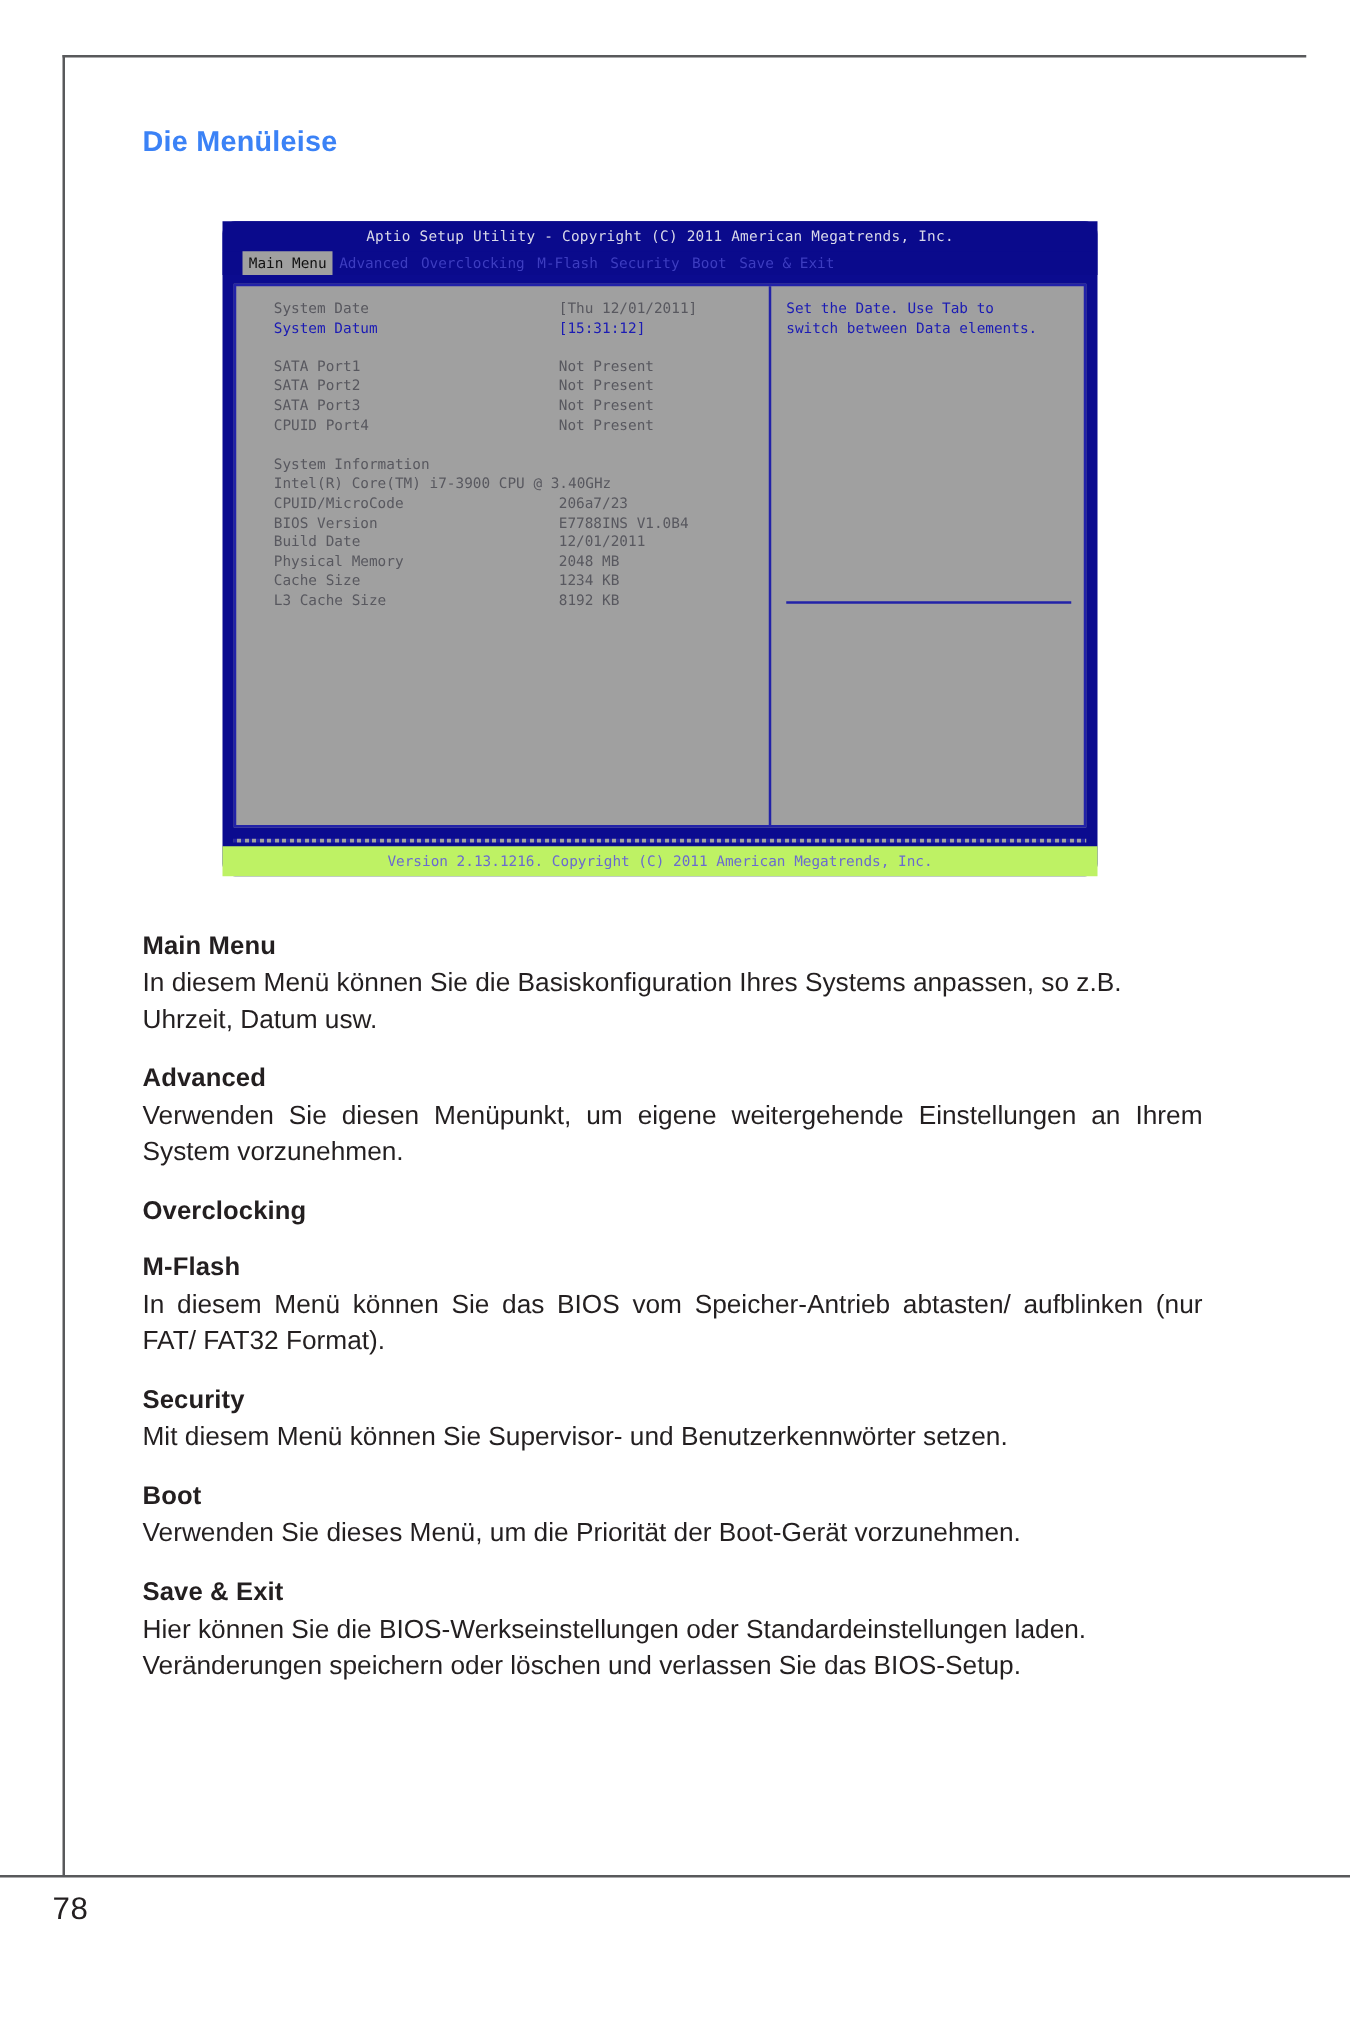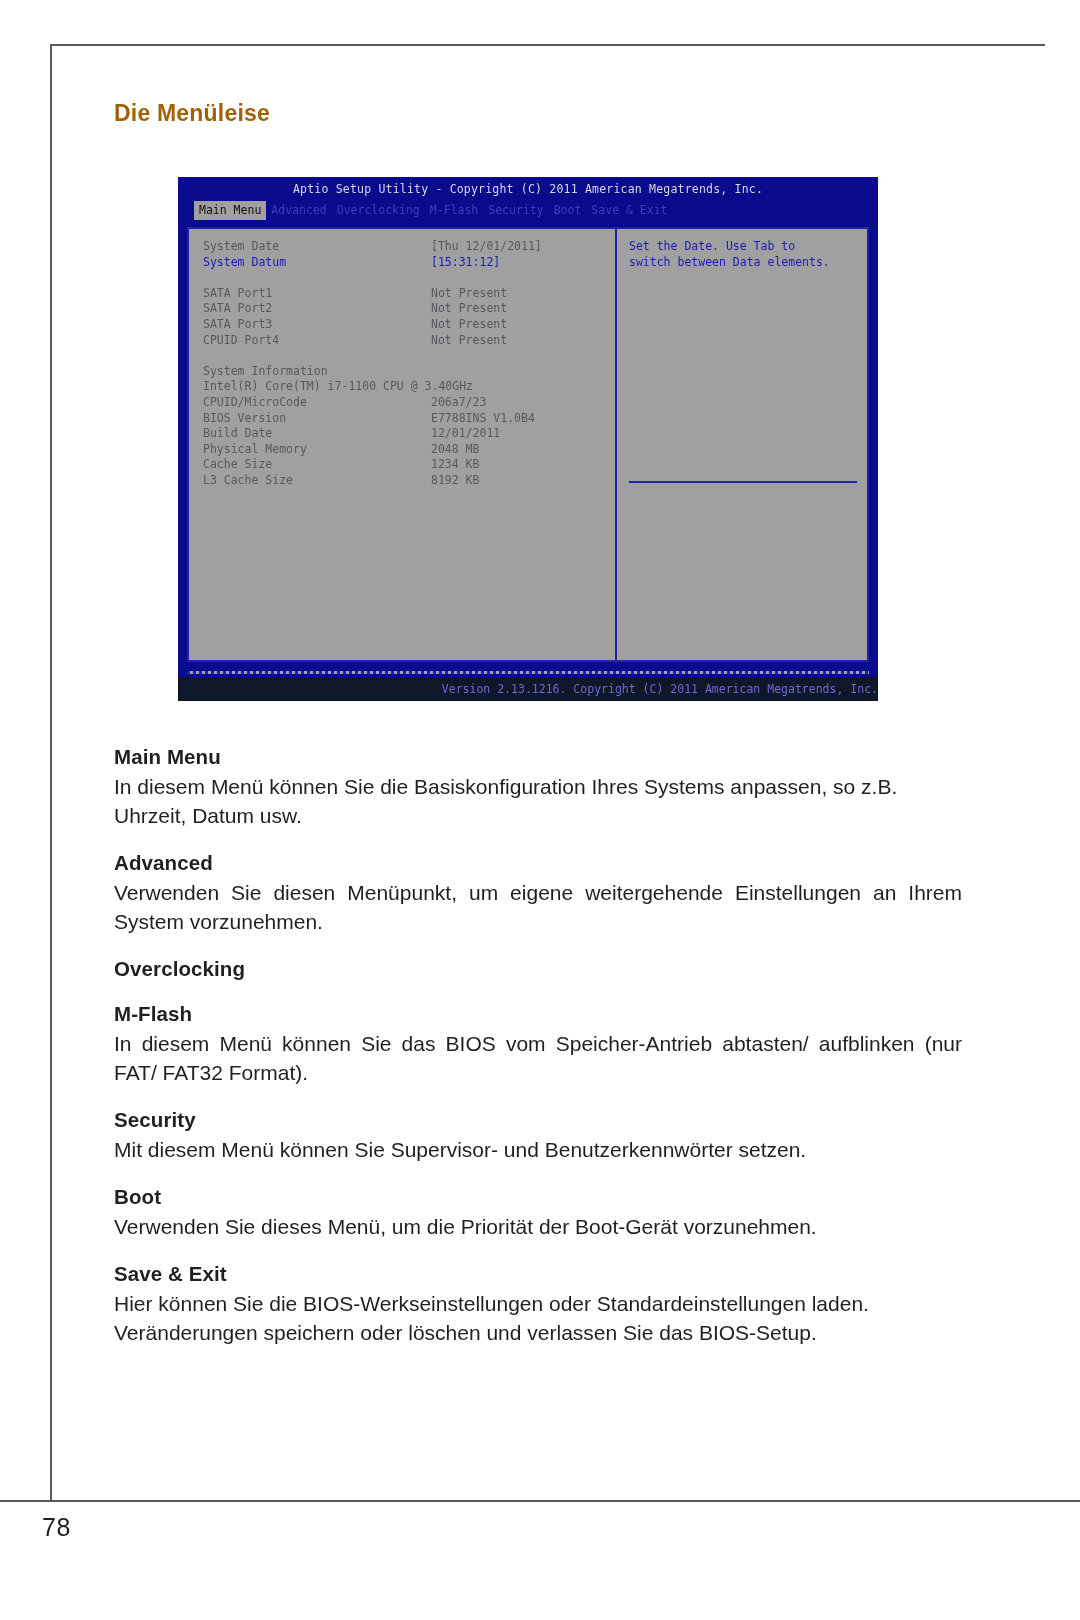--- a/index.html
+++ b/index.html
@@ -54,21 +54,21 @@
   
   #doc-body {
     position: absolute;
     left: 114px;
     top: 100px;
     width: 843px;
   }
   #page-title {
     font-size: 23px;
     font-weight: bold;
-    color: #a16207;
+    color: #3b82f6;
     letter-spacing: .2px;
     margin: 0 0 36px 0;
   }
 
   
   #bios-figure {
     position: absolute;
     left: 178px;
     top: 177px;
     width: 700px;
@@ -129,20 +129,21 @@
     box-sizing: border-box;
     padding: 10px 1px 0 12px;
     font-size: 11.5px;
     line-height: 15.6px;
     color: #1b1bb4;
     position: relative;
   }
   .bios-row {
     display: flex;
     white-space: pre;
+    margin-left: 16px;
   }
   .bios-row .lbl { width: 228px; }
   .bios-row .val { }
   .dim  { color: #58585f; }
   .sel  { color: #1b1bb4; }
   .blank { height: 15.6px; }
   .help-divider {
     position: absolute;
     left: 12px;
     top: 252px;
@@ -156,24 +157,24 @@
     top: 264px;
     white-space: pre;
   }
   .bios-footer {
     position: absolute;
     left: 0;
     bottom: 0;
     width: 100%;
     height: 24px;
     line-height: 24px;
-    background: #0f172a;
+    background: #bef264;
     color: #6a6ad0;
     font-size: 11.5px;
-    text-align: right;
+    text-align: center;
   }
   .bios-strip {
     position: absolute;
     left: 9px;
     right: 9px;
     bottom: 27px;
     height: 3px;
     background: repeating-linear-gradient(to right,#2222a8 0 3px,#a0a0a0 3px 6px);
   }
   #bios-cursor {
@@ -239,21 +240,21 @@
     <div class="bios-left" id="bios-settings">
         <div class="bios-row"><span class="lbl dim">System Date</span><span class="val dim">[Thu 12/01/2011]</span></div>
         <div class="bios-row"><span class="lbl sel">System Datum</span><span class="val sel">[15:31:12]</span></div>
         <div class="blank"></div>
         <div class="bios-row"><span class="lbl dim">SATA Port1</span><span class="val dim">Not Present</span></div>
         <div class="bios-row"><span class="lbl dim">SATA Port2</span><span class="val dim">Not Present</span></div>
         <div class="bios-row"><span class="lbl dim">SATA Port3</span><span class="val dim">Not Present</span></div>
         <div class="bios-row"><span class="lbl dim">CPUID Port4</span><span class="val dim">Not Present</span></div>
         <div class="blank"></div>
         <div class="bios-row"><span class="lbl dim">System Information</span><span class="val dim"></span></div>
-        <div class="bios-row"><span class="lbl dim">Intel(R) Core(TM) i7-1100 CPU @ 3.40GHz</span><span class="val dim"></span></div>
+        <div class="bios-row"><span class="lbl dim">Intel(R) Core(TM) i7-3900 CPU @ 3.40GHz</span><span class="val dim"></span></div>
         <div class="bios-row"><span class="lbl dim">CPUID/MicroCode</span><span class="val dim">206a7/23</span></div>
         <div class="bios-row"><span class="lbl dim">BIOS Version</span><span class="val dim">E7788INS V1.0B4</span></div>
         <div class="bios-row"><span class="lbl dim">Build Date</span><span class="val dim">12/01/2011</span></div>
         <div class="bios-row"><span class="lbl dim">Physical Memory</span><span class="val dim">2048 MB</span></div>
         <div class="bios-row"><span class="lbl dim">Cache Size</span><span class="val dim">1234 KB</span></div>
         <div class="bios-row"><span class="lbl dim">L3 Cache Size</span><span class="val dim">8192 KB</span></div>
       </div>
     <div class="bios-right">
       <div style="white-space:pre">Set the Date. Use Tab to</div>
       <div style="white-space:pre">switch between Data elements.</div>

